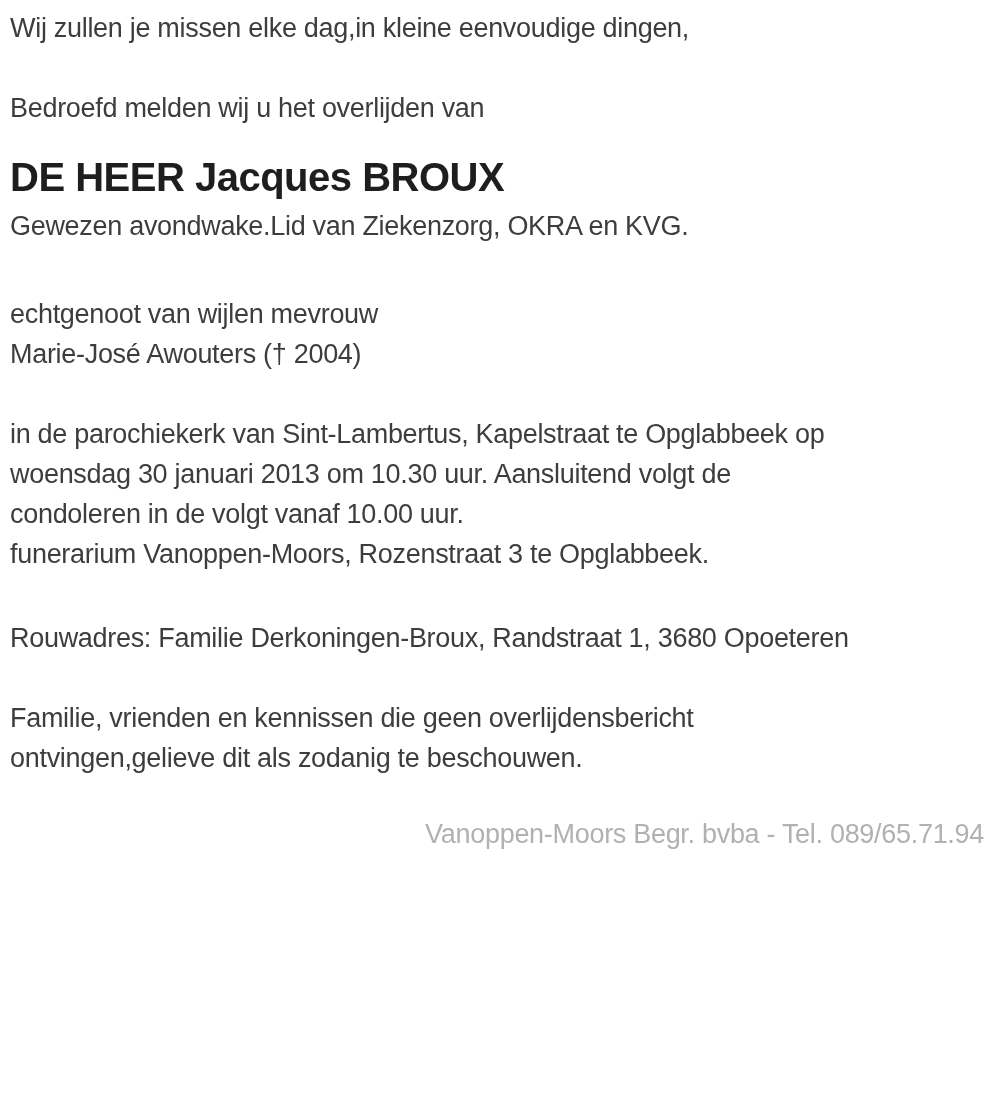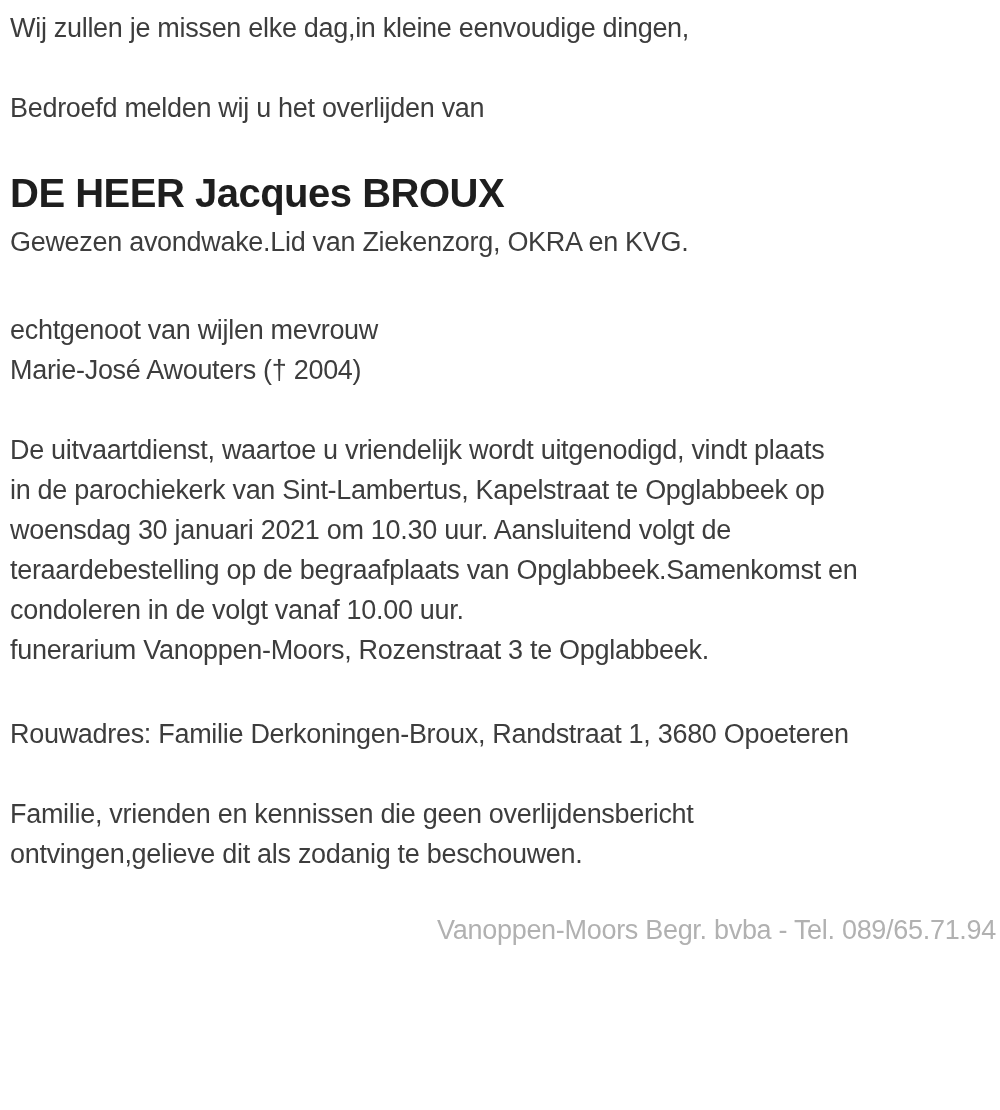--- a/index.html
+++ b/index.html
@@ -7,35 +7,35 @@
     padding: 0;
     background: #ffffff;
   }
   body {
     width: 1000px;
     height: 1110px;
     overflow: hidden;
     font-family: "Liberation Sans", "DejaVu Sans", sans-serif;
   }
   .doc {
-    padding: 8px 4px 0 10px;
+    padding: 8px 16px 0 10px;
     color: #3d3d3d;
   }
   .line {
     font-size: 27px;
     line-height: 40px;
     letter-spacing: -0.3px;
     white-space: nowrap;
     color: #3d3d3d;
   }
   .heading {
     font-size: 40px;
     font-weight: bold;
     line-height: 58px;
-    margin-top: 36px;
+    margin-top: 20px;
     letter-spacing: -0.5px;
     white-space: nowrap;
     color: #1e1e1e;
   }
   .footer-line {
     font-size: 27px;
     line-height: 40px;
     letter-spacing: -0.3px;
     white-space: nowrap;
     color: #b1b1b1;
@@ -66,24 +66,22 @@
   <div class="sp48"></div>
 
   <div>
     <div class="line">echtgenoot van wijlen mevrouw</div>
     <div class="line">Marie-José Awouters († 2004)</div>
   </div>
 
   <div class="sp40"></div>
 
   <div>
-    <div class="line">De uitvaartdienst, waartoe u vriendelijk wordt uitgenodigd, vindt plaats</div>
     <div class="line">in de parochiekerk van Sint-Lambertus, Kapelstraat te Opglabbeek op</div>
-    <div class="line">woensdag 30 januari 2021 om 10.30 uur. Aansluitend volgt de</div>
-    <div class="line">teraardebestelling op de begraafplaats van Opglabbeek.Samenkomst en</div>
+    <div class="line">woensdag 30 januari 2013 om 10.30 uur. Aansluitend volgt de</div>
     <div class="line">condoleren in de volgt vanaf 10.00 uur.</div>
     <div class="line">funerarium Vanoppen-Moors, Rozenstraat 3 te Opglabbeek.</div>
   </div>
 
   <div class="sp44"></div>
 
   <div class="line">Rouwadres: Familie Derkoningen-Broux, Randstraat 1, 3680 Opoeteren</div>
 
   <div class="sp40"></div>
 

